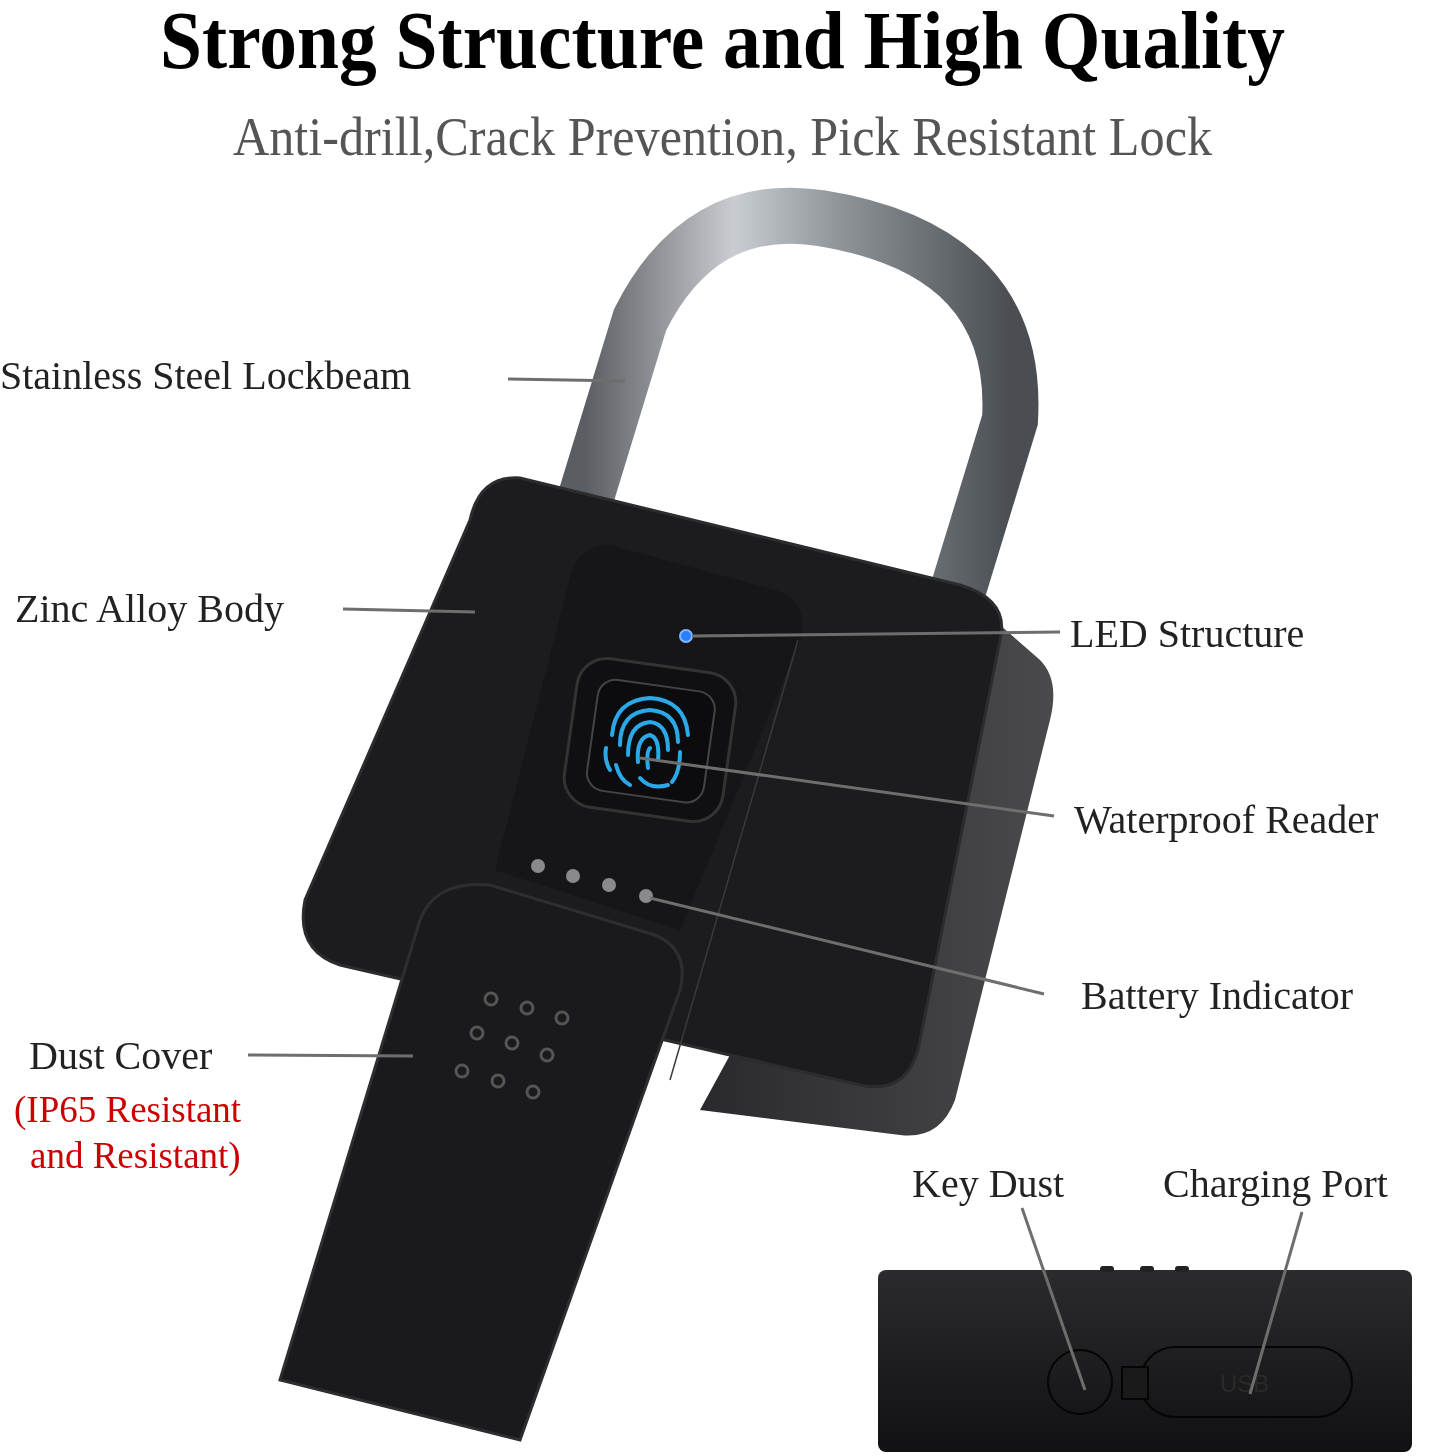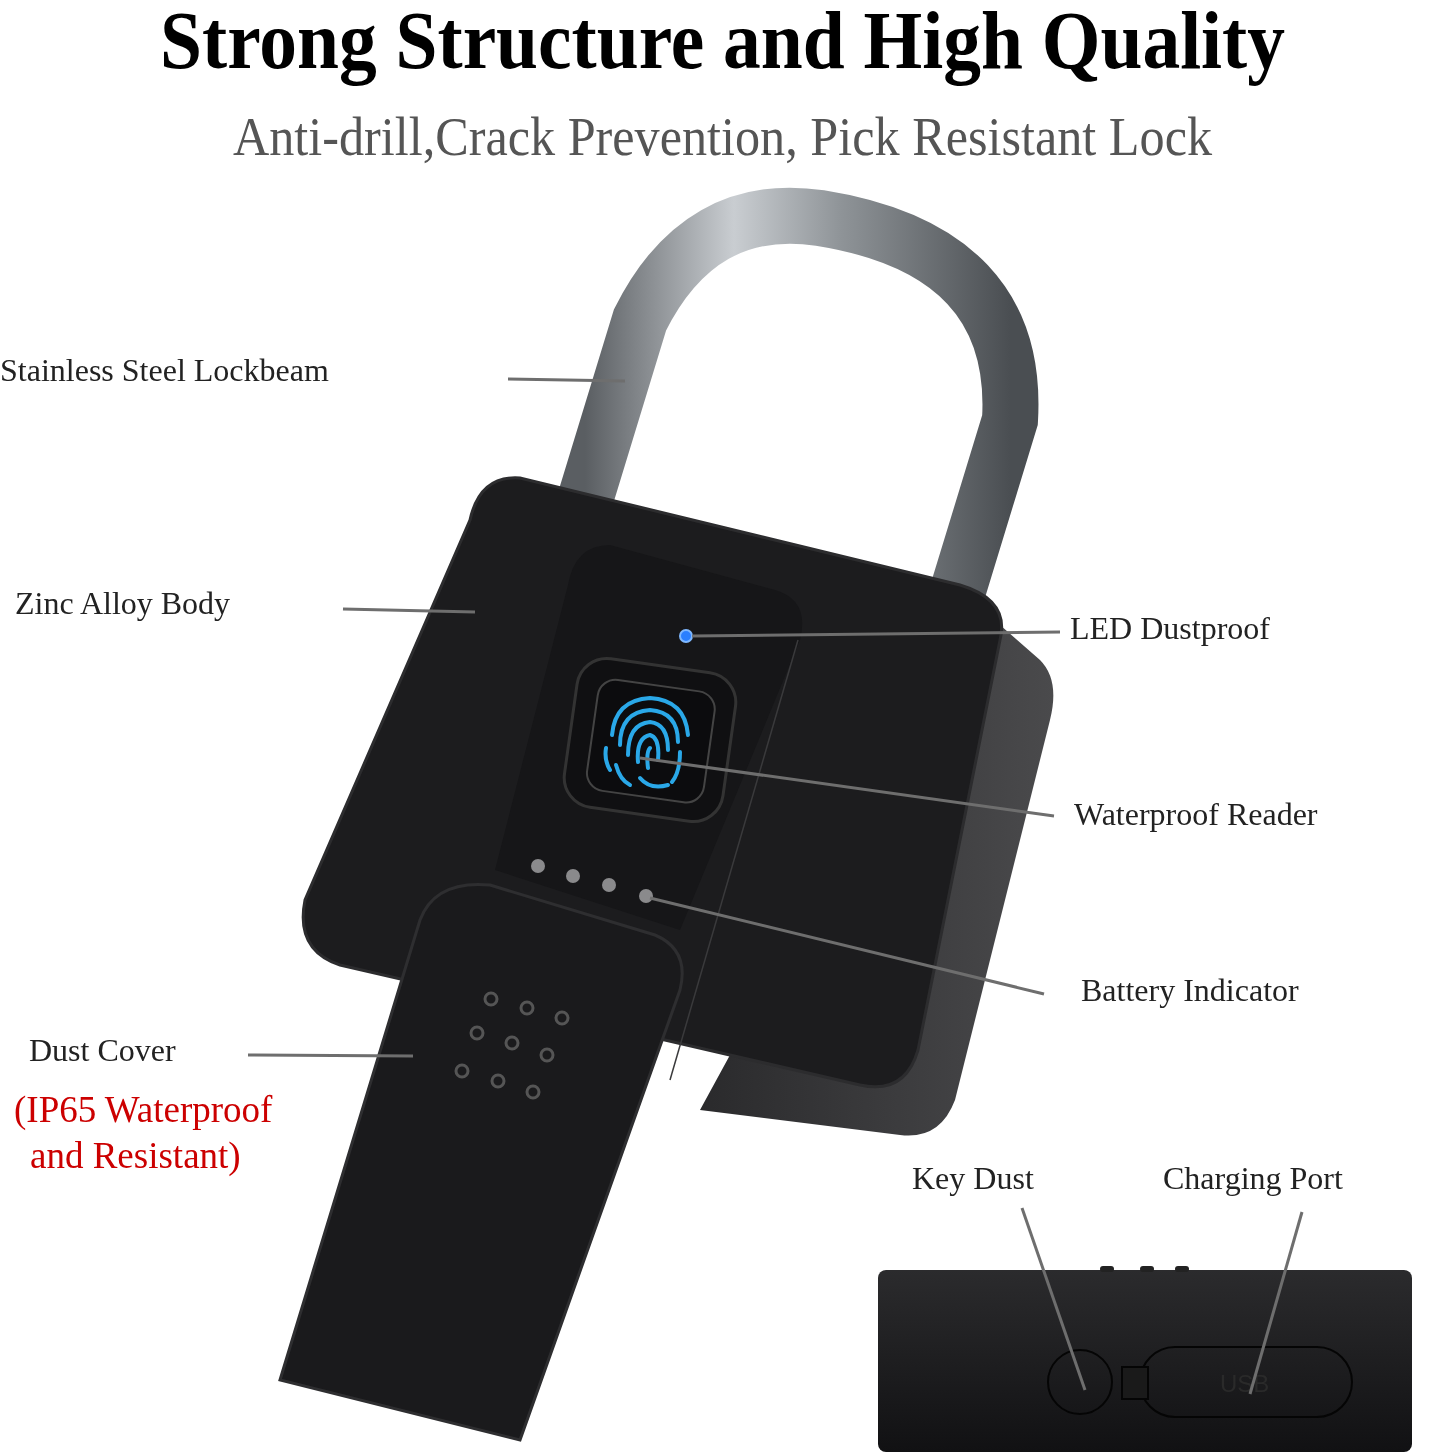--- a/index.html
+++ b/index.html
@@ -10,21 +10,21 @@
     font-family: "Liberation Serif", serif; font-weight: bold;
     font-size: 82px; color: #000; letter-spacing: 0px;
     transform: scaleX(0.92); transform-origin: center top;
     white-space: nowrap;
   }
   #subtitle {
     left: 0; top: 106px; width: 1445px; text-align: center;
     font-size: 54px; color: #555555; white-space: nowrap;
     transform: scaleX(0.93); transform-origin: center top;
   }
-  .label { font-size: 32px; color: #222; white-space: nowrap; }
+  .label { font-size: 40px; color: #222; white-space: nowrap; }
   .label.red { color: #cc0000; font-size: 37px; }
   svg#art { position: absolute; left: 0; top: 0; }
 </style>
 </head>
 <body>
 
 <svg id="art" width="1445" height="1456" viewBox="0 0 1445 1456">
   <defs>
     <linearGradient id="steel" x1="0" y1="0" x2="1" y2="0">
       <stop offset="0" stop-color="#5a5e62"></stop>
@@ -114,20 +114,20 @@
     <line x1="1022" y1="1208" x2="1085" y2="1390"></line>
     <line x1="1302" y1="1212" x2="1250" y2="1394"></line>
   </g>
 </svg>
 
 <div id="title" class="abs">Strong Structure and High Quality</div>
 <div id="subtitle" class="abs">Anti-drill,Crack Prevention, Pick Resistant Lock</div>
 
 <div class="abs label" style="left:0; top:352px;">Stainless Steel Lockbeam</div>
 <div class="abs label" style="left:15px; top:585px;">Zinc Alloy Body</div>
-<div class="abs label" style="left:1070px; top:610px;">LED Dustproof</div>
+<div class="abs label" style="left:1070px; top:610px;">LED Structure</div>
 <div class="abs label" style="left:1074px; top:796px;">Waterproof Reader</div>
 <div class="abs label" style="left:1060px; top:972px;margin-left:21px;">Battery Indicator</div>
 <div class="abs label" style="left:29px; top:1032px;">Dust Cover</div>
-<div class="abs label red" style="left:14px; top:1088px;">(IP65 Waterproof</div>
+<div class="abs label red" style="left:14px; top:1088px;">(IP65 Resistant</div>
 <div class="abs label red" style="left:30px; top:1134px;">and Resistant)</div>
 <div class="abs label" style="left:912px; top:1160px;">Key Dust</div>
 <div class="abs label" style="left:1163px; top:1160px;">Charging Port</div>
 
 </body></html>

